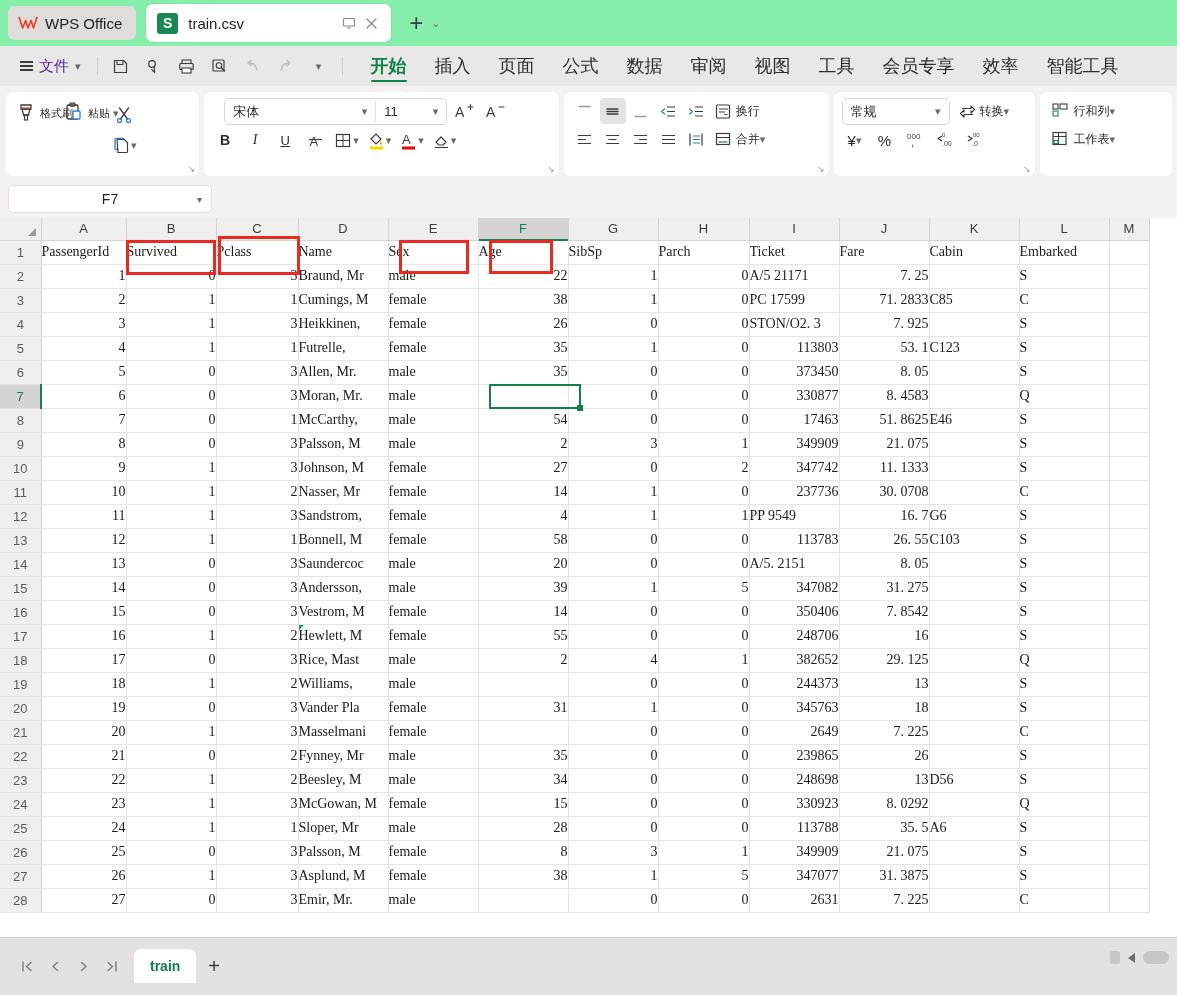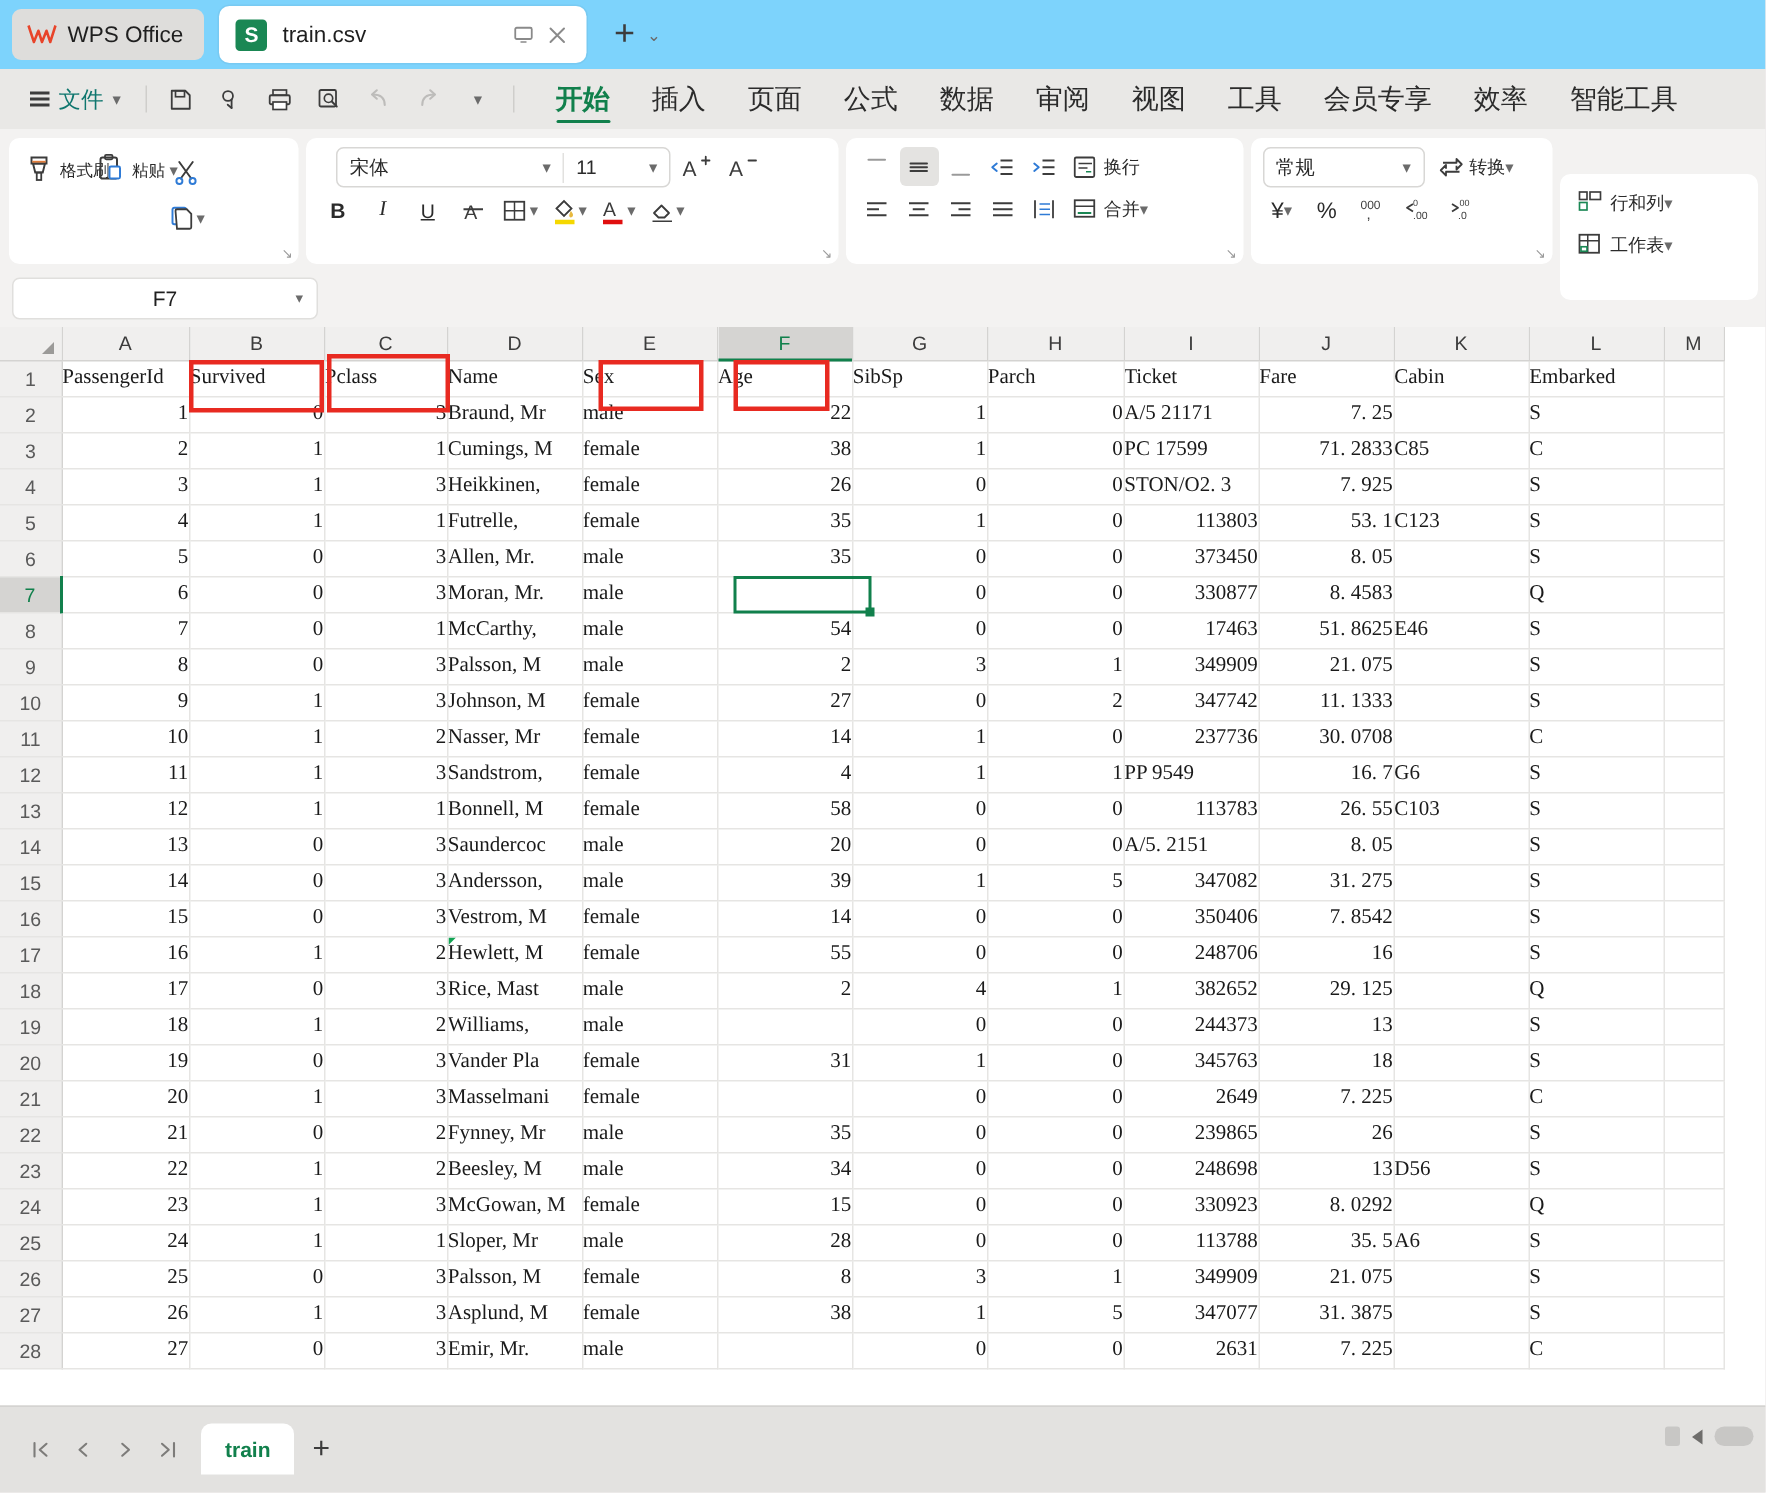--- a/index.html
+++ b/index.html
@@ -5,21 +5,21 @@
   * { box-sizing: border-box; margin: 0; padding: 0; }
   html, body {
     width: 1177px; height: 995px;
     font-family: "Liberation Sans", sans-serif;
     background: #e9e8e6;
     overflow: hidden;
   }
 
   
   .titlebar {
-    height: 46px; background: #7dd3fc;
+    height: 46px; background: #86efac;
     display: flex; align-items: center; padding-left: 8px;
     position: relative;
   }
   .app-chip {
     display: flex; align-items: center; gap: 7px;
     height: 34px; padding: 0 14px 0 10px;
     background: #dedddb; border-radius: 6px;
   }
   .wps-logo {
     width: 20px; height: 18px; position: relative;
@@ -55,21 +55,21 @@
 
   
   .menubar {
     height: 40px; background: #e9e8e6;
     display: flex; align-items: center; padding-left: 12px;
     gap: 0;
   }
   .file-menu { display: flex; align-items: center; gap: 6px; padding: 0 8px; }
   .hamburger { display: inline-flex; flex-direction: column; gap: 2.5px; }
   .hamburger i { display: block; width: 13px; height: 1.6px; background: #3c3c3c; }
-  .file-label { font-size: 15px; color: #0f766e; }
+  .file-label { font-size: 15px; color: #4c1d95; }
   .vdiv { width: 1px; height: 18px; background: #cfcecb; margin: 0 8px; }
   .qat { display: flex; align-items: center; gap: 3px; }
   .qbtn {
     width: 30px; height: 28px; display: flex;
     align-items: center; justify-content: center;
     color: #3c3c3c; border-radius: 4px;
   }
   .qbtn.disabled { color: #bdbcba; }
   .ribbon-tabs { display: flex; align-items: center; gap: 0; margin-left: 6px; }
   .rtab {
@@ -598,21 +598,21 @@
         <svg width="22" height="20" viewBox="0 0 22 20">
             <path d="M4 6 L8 8.5 L4 11" fill="none" stroke="#3c3c3c" stroke-width="1.2" stroke-linejoin="round"></path>
             <text x="9" y="7" font-family="Liberation Sans" font-size="6" fill="#3c3c3c">00</text>
             <text x="8" y="16" font-family="Liberation Sans" font-size="7" fill="#3c3c3c">.0</text>
           </svg>
       </span>
     </div>
     <span class="launcher">↘</span>
   </div>
 
-  <div class="rgroup" style="width:135px;margin-top:24px;">
+  <div class="rgroup" style="width:135px;">
     <div class="grow" style="align-items:center;">
       <span class="sbtn">
         <svg width="21" height="20" viewBox="0 0 21 20">
             <rect x="3" y="3" width="5" height="5" fill="none" stroke="#3c3c3c" stroke-width="1.1"></rect>
             <rect x="3" y="10" width="5" height="5" fill="none" stroke="#1a8754" stroke-width="1.1"></rect>
             <rect x="10" y="3" width="7" height="5" fill="none" stroke="#3c3c3c" stroke-width="1.1"></rect>
           </svg>
         <span class="lbl">行和列</span>
         <span class="chev">▾</span>
       </span>

